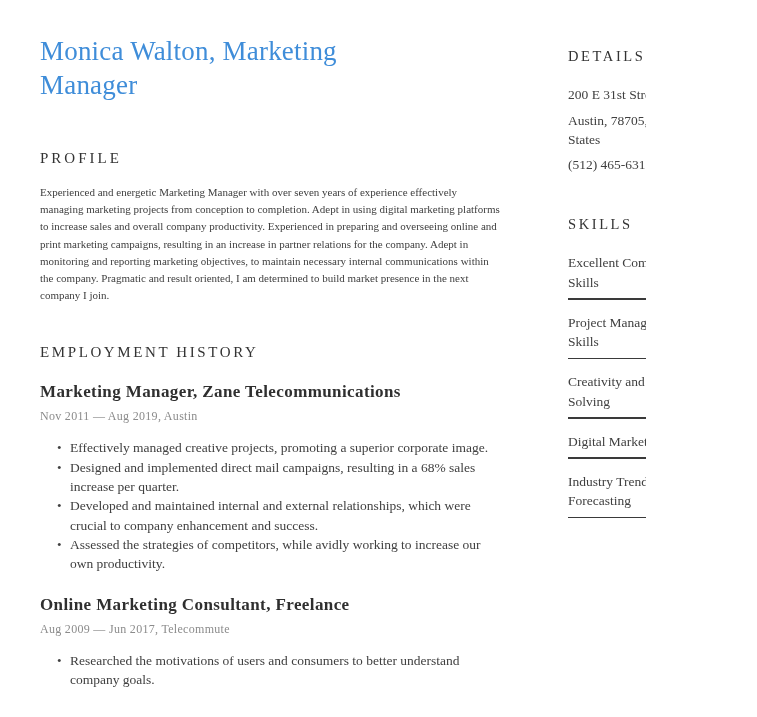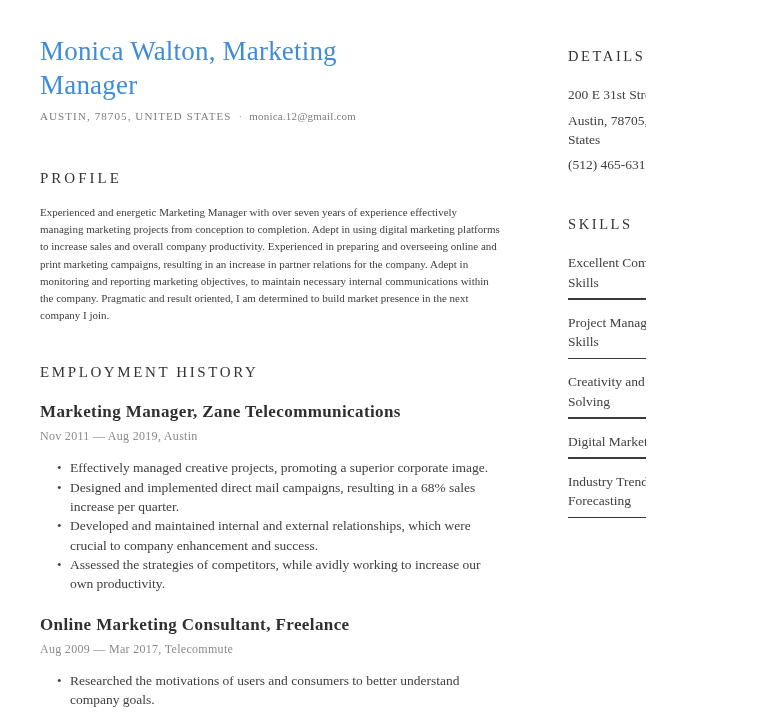--- a/index.html
+++ b/index.html
@@ -134,44 +134,41 @@
   }
 </style>
 </head>
 <body>
 
 <div class="page">
 
   <div class="main">
     <h1 class="name-title">Monica Walton, Marketing Manager</h1>
 
-    <div class="contact-line">
-      <span class="loc">AUSTIN, 78705, UNITED STATES</span><span class="sep">·</span><span class="email">monica.12@gmail.com</span>
-    </div>
 
     <h2 class="section-heading profile-heading">PROFILE</h2>
     <p class="profile-text">Experienced and energetic Marketing Manager with over seven years of experience effectively managing marketing projects from conception to completion. Adept in using digital marketing platforms to increase sales and overall company productivity. Experienced in preparing and overseeing online and print marketing campaigns, resulting in an increase in partner relations for the company. Adept in monitoring and reporting marketing objectives, to maintain necessary internal communications within the company. Pragmatic and result oriented, I am determined to build market presence in the next company I join.</p>
 
     <h2 class="section-heading employment-heading">EMPLOYMENT HISTORY</h2>
 
     <div id="jobs">
   <div class="job">
     <h3 class="job-title">Marketing Manager, Zane Telecommunications</h3>
     <div class="job-dates">Nov 2011 — Aug 2019, Austin</div>
     <ul class="job-bullets">
             <li>Effectively managed creative projects, promoting a superior corporate image.</li>
             <li>Designed and implemented direct mail campaigns, resulting in a 68% sales increase per quarter.</li>
             <li>Developed and maintained internal and external relationships, which were crucial to company enhancement and success.</li>
             <li>Assessed the strategies of competitors, while avidly working to increase our own productivity.</li>
           </ul>
   </div>
 
   <div class="job">
     <h3 class="job-title">Online Marketing Consultant, Freelance</h3>
-    <div class="job-dates">Aug 2009 — Mar 2017, Telecommute</div>
+    <div class="job-dates">Aug 2009 — Jun 2017, Telecommute</div>
     <ul class="job-bullets">
             <li>Researched the motivations of users and consumers to better understand company goals.</li>
           </ul>
   </div>
 </div>
   </div>
 
   <div class="sidebar">
     <h2 class="section-heading">DETAILS</h2>
     <p class="detail-line detail-street">200 E 31st Street</p>

